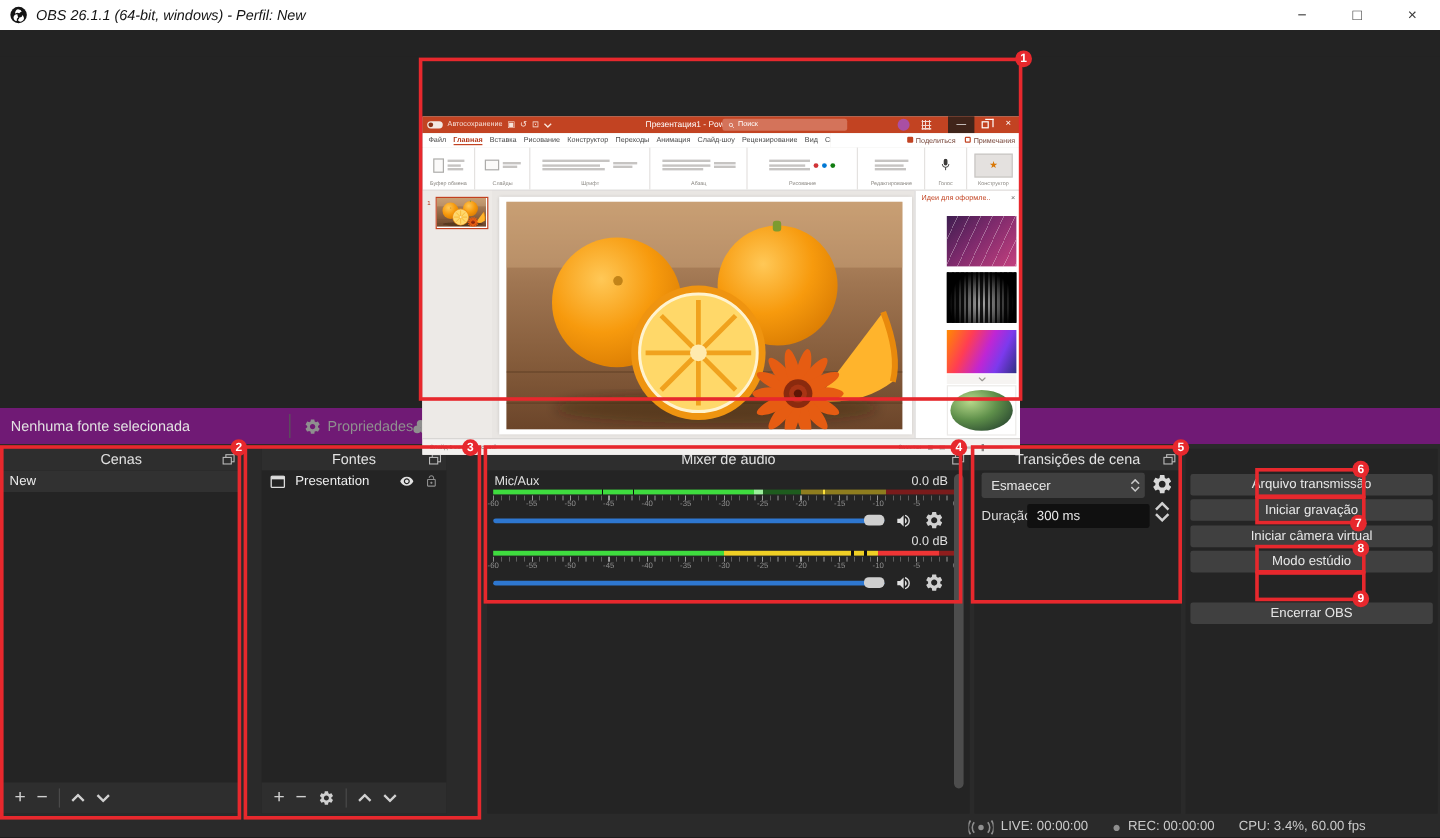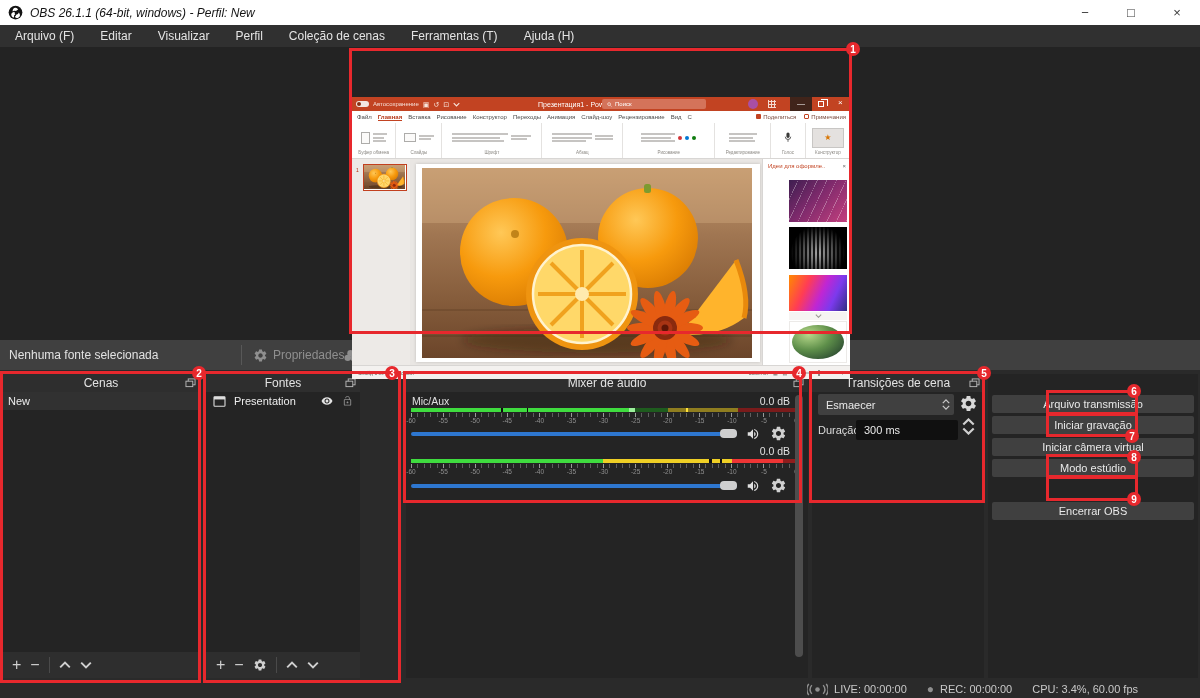--- a/index.html
+++ b/index.html
@@ -13,21 +13,21 @@
   .winbtn { width:46px; text-align:center; line-height:25px; font-size:13px; color:#3a3a3a; }
 
   
   .menubar { position:absolute; top:25px; left:0; right:0; height:22px; background:#303030; display:flex; align-items:center; padding-left:2px; }
   .menuitem { font-size:12px; color:#e4e4e4; padding:0 13px; }
 
   
   .preview { position:absolute; top:47px; left:0; right:0; height:293px; background:#232323; }
 
   
-  .srctoolbar { position:absolute; top:340px; left:0; right:0; height:30px; background:#404040; }
+  .srctoolbar { position:absolute; top:340px; left:0; right:0; height:30px; background:#701a75; }
   .srctoolbar .status { position:absolute; left:9px; top:8px; font-size:12px; color:#e2e2e2; }
   .tb-sep { position:absolute; top:5px; width:1px; height:20px; background:#585858; }
   .tbtn { position:absolute; top:0; height:30px; display:flex; align-items:center; gap:5px; font-size:12px; color:#8f8f8f; }
   .tbtn svg { fill:#8f8f8f; }
 
   
   .docks { position:absolute; top:370px; left:0; right:0; height:310px; background:#2a2a2a; }
   .panel { position:absolute; top:4px; height:304px; background:#242424; }
   .phead { position:relative; height:18px; background:#2e2e2e; display:flex; align-items:center; justify-content:center; font-size:12px; color:#e2e2e2; }
   .dockico { position:absolute; right:4px; top:4px; }
@@ -200,29 +200,20 @@
         <path fill="#fff" d="M12 4.5a4.3 4.3 0 014.1 3 4.8 4.8 0 00-3.2 2.2 4.6 4.6 0 00-5.3.6A4.4 4.4 0 0112 4.5zM5.6 13.7a4.5 4.5 0 015-2.5 4.8 4.8 0 001 3.7 4.6 4.6 0 00-2 5 4.4 4.4 0 01-4-6.2zM18.4 14a4.4 4.4 0 01-7.5 4.6 4.8 4.8 0 002.2-3.2 4.6 4.6 0 004.3-3.5 4.4 4.4 0 011 2.1z"></path>
       </svg>
     <span class="t">OBS 26.1.1 (64-bit, windows) - Perfil: New</span>
     <div class="winbtns">
       <span class="winbtn">−</span>
       <span class="winbtn">□</span>
       <span class="winbtn">×</span>
     </div>
   </div>
 
-  <div class="menubar">
-    <span class="menuitem">Arquivo (F)</span>
-    <span class="menuitem">Editar</span>
-    <span class="menuitem">Visualizar</span>
-    <span class="menuitem">Perfil</span>
-    <span class="menuitem">Coleção de cenas</span>
-    <span class="menuitem">Ferramentas (T)</span>
-    <span class="menuitem">Ajuda (H)</span>
-  </div>
 
   <div class="preview">
     <div class="ppt">
       <div class="ppt-titlebar">
         <div class="qat">
           <span class="toggle"></span>
           <span>Автосохранение</span>
           <span class="qi">▣</span>
           <span class="qi">↺</span>
           <span class="qi">⊡</span>
@@ -439,21 +430,21 @@
         <span class="pt-sep"></span>
         <svg class="chev" width="12" height="8" viewBox="0 0 10 6" style="color:#d0d0d0;transform:rotate(180deg)">
             <use href="#chevd-g"></use>
           </svg>
         <svg class="chev" width="12" height="8" viewBox="0 0 10 6" style="color:#d0d0d0">
             <use href="#chevd-g"></use>
           </svg>
       </div>
     </div>
 
-    <div class="panel" style="left:206px;width:154px">
+    <div class="panel" style="left:218px;width:154px">
       <div class="phead">
         <span>Fontes</span>
         <svg class="dockico" width="11" height="10" viewBox="0 0 12 11">
             <rect x="3.5" y="1" width="7.5" height="6.5" fill="none" stroke="#bbb"></rect>
             <rect x="1" y="3.5" width="7.5" height="6" fill="#2e2e2e" stroke="#bbb"></rect>
           </svg>
       </div>
       <div class="listrow" style="padding:0 7px;gap:8px">
         <svg width="13" height="11" viewBox="0 0 16 14">
             <rect x="1" y="1" width="14" height="12" rx="1" fill="none" stroke="#ddd" stroke-width="1.4"></rect>

